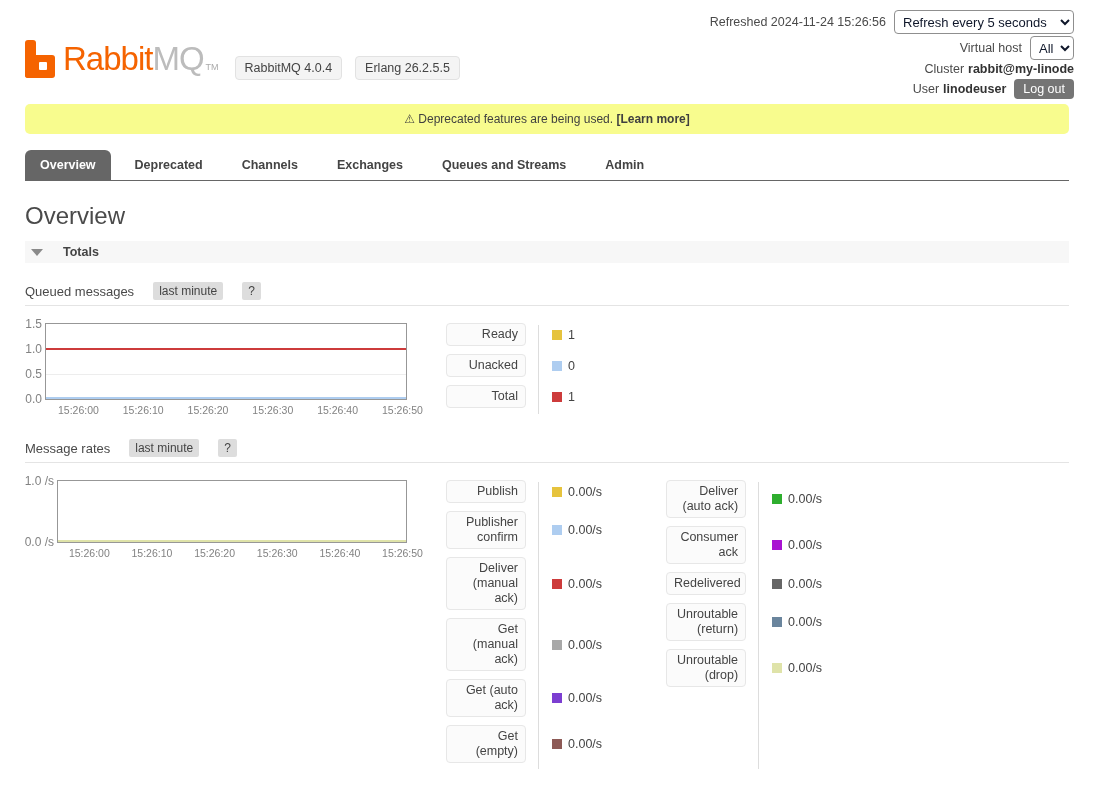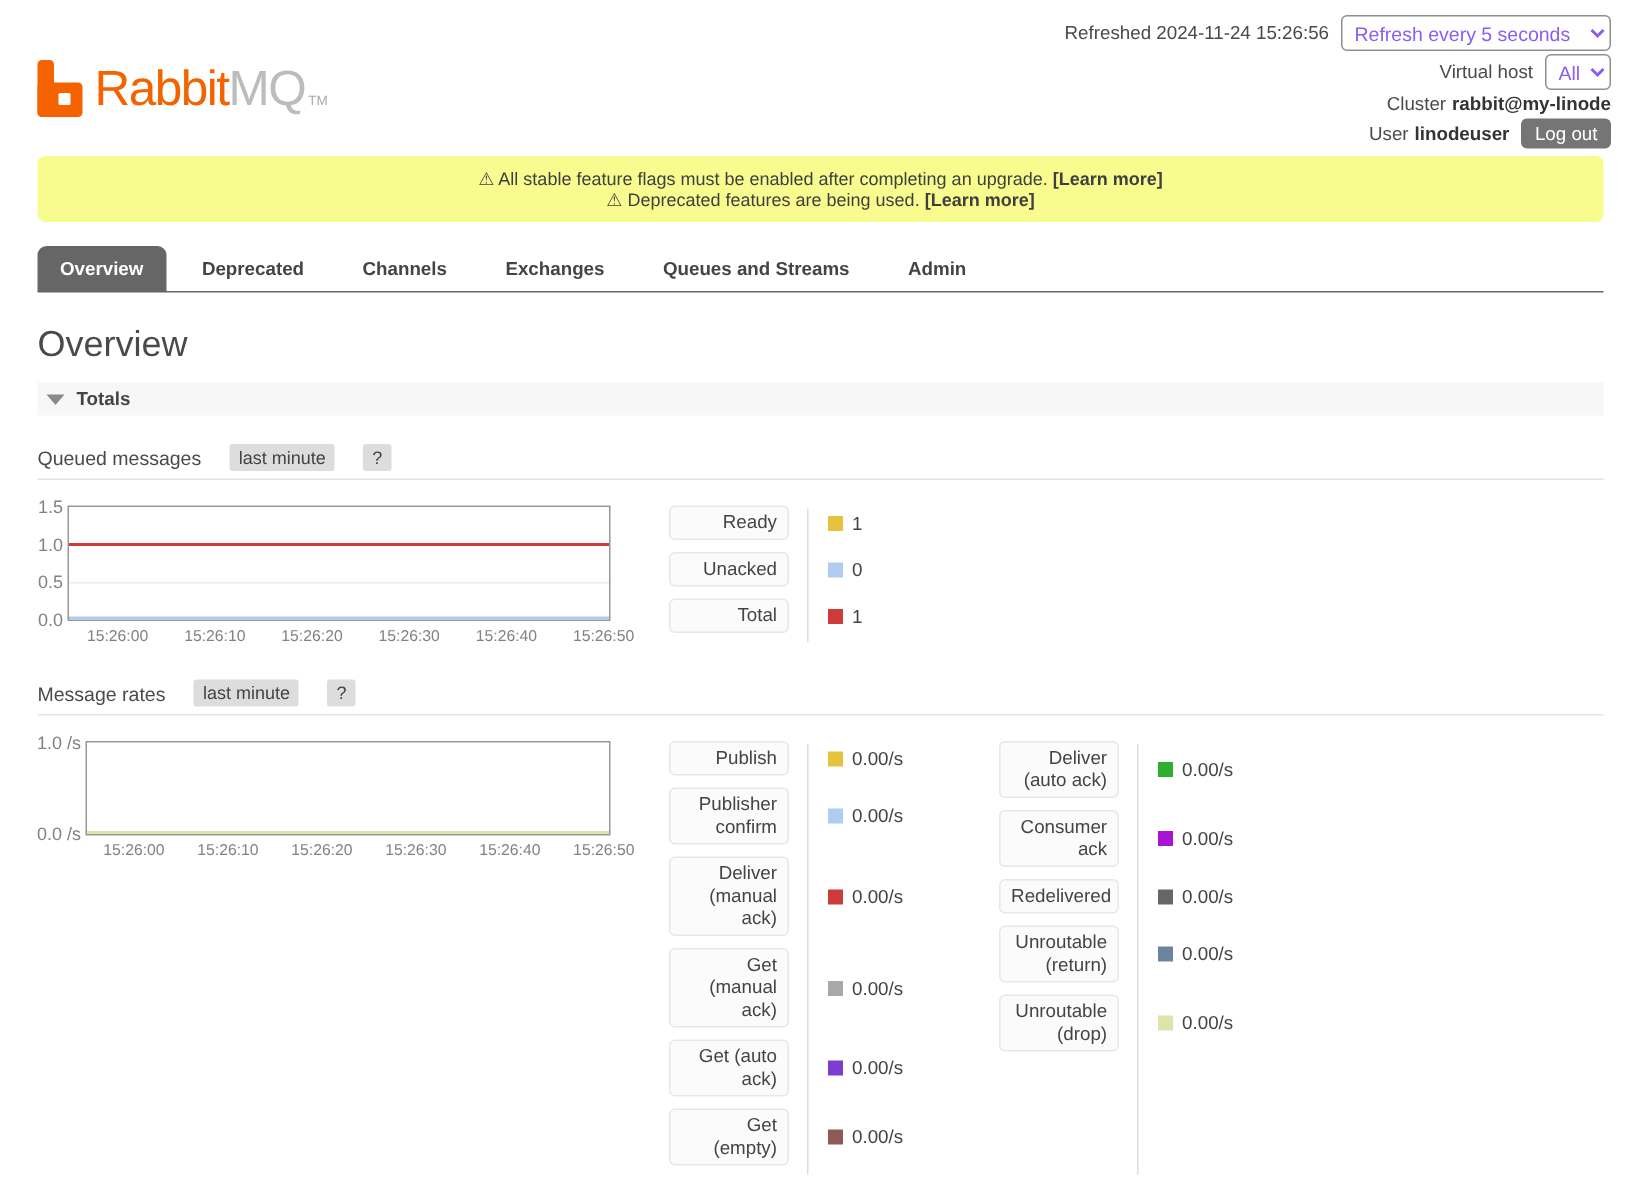--- a/index.html
+++ b/index.html
@@ -17,41 +17,41 @@
   .logo-icon .notch { position:absolute; left:14px; bottom:8px; width:8px; height:8px; background:#fff; border-radius:1px; }
   .logo-rabbit { font-size:33px; color:#f56300; letter-spacing:-1px; }
   .logo-mq { font-size:33px; color:#bcbcbc; letter-spacing:-1px; }
   .logo-tm { font-size:9px; color:#aaa; align-self:flex-end; margin:0 0 6px 2px; }
   .badges { display:flex; gap:13px; margin:26px 0 0 16px; }
   .badge-pill { background:#f4f4f4; border:1px solid #e2e2e2; border-radius:4px; padding:4px 9px; font-size:12.5px; color:#444; white-space:nowrap; }
 
   .header-right { display:flex; flex-direction:column; align-items:flex-end; gap:2px; font-size:12.5px; color:#4a4a4a; }
   .hrow { display:flex; align-items:center; gap:8px; height:24px; }
   .hrow b { color:#333; }
-  select { font-family:"Liberation Sans",sans-serif; font-size:13px; color:#8b5cf6;
+  select { font-family:"Liberation Sans",sans-serif; font-size:13px; color:#0f172a;
     border:1px solid #8f8f8f; border-radius:4px; background:#fff; padding:2px 4px; height:24px; }
   .sel-refresh { width:180px; }
   .sel-vhost { width:44px; }
   .logout-btn { background:#757575; color:#fff; border:none; border-radius:4px;
     padding:3px 9px; font-size:12.5px; font-family:"Liberation Sans",sans-serif; cursor:pointer; }
 
   
   .banner { margin:4px 25px 16px 25px; background:#f8fc8e; border-radius:5px;
     padding:8px 10px; text-align:center; font-size:12px; line-height:14px; color:#3f3f3f; }
   .banner a { color:#3f3f3f; font-weight:bold; text-decoration:none; cursor:pointer; }
 
   
   .tabs { margin:0 25px; display:flex; border-bottom:1px solid #666; align-items:flex-end; }
   .tab { padding:8px 15px; font-size:12.5px; font-weight:bold; color:#444; cursor:pointer; margin-right:9px; white-space:nowrap; }
   .tab.selected { background:#666; color:#fff; border-radius:6px 6px 0 0; }
 
   
   .main { padding:0 25px; }
   h1 { font-size:24px; font-weight:400; color:#4a4a4a; margin:21px 0 11px 0; }
-  .totals-bar { background:#f7f7f7; padding:4px 6px; display:flex; align-items:center; gap:8px; margin-bottom:19px; cursor:pointer; }
+  .totals-bar { background:#f7f7f7; padding:4px 6px; display:flex; align-items:center; gap:20px; margin-bottom:19px; cursor:pointer; }
   .tri-down { width:0; height:0; border-left:6px solid transparent; border-right:6px solid transparent; border-top:7px solid #8a8a8a; }
   .totals-label { font-size:12.5px; font-weight:bold; color:#444; }
 
   .section-label { display:flex; align-items:center; gap:7px; font-size:13px; color:#4a4a4a;
     padding-bottom:5px; border-bottom:1px solid #e4e4e4; }
   .mode-badge, .help-badge { background:#ddd; color:#444; font-size:12px; padding:2px 6px; border-radius:2px; cursor:pointer;margin-left:12px; }
 
   
   .chart-row { display:flex; margin-top:17px; }
   .chart-wrap { position:relative; }
@@ -91,20 +91,24 @@
       <div class="logo">
         <div class="logo-icon">
           <div class="bar"></div>
             <div class="block"></div>
             <div class="notch"></div>
         </div>
         <span class="logo-rabbit">Rabbit</span>
           <span class="logo-mq">MQ</span>
         <span class="logo-tm">TM</span>
       </div>
+      <div class="badges">
+        <span class="badge-pill">RabbitMQ 4.0.4</span>
+        <span class="badge-pill">Erlang 26.2.5.5</span>
+      </div>
     </div>
 
     <div class="header-right">
       <div class="hrow">
         <span>Refreshed 2024-11-24 15:26:56</span>
         <select class="sel-refresh">
           <option>Refresh every 5 seconds</option>
         </select>
       </div>
       <div class="hrow">
@@ -119,24 +123,20 @@
       </div>
       <div class="hrow">
         <span>User</span>
         <b style="margin-left:-4px;">linodeuser</b>
         <button class="logout-btn">Log out</button>
       </div>
     </div>
   </div>
 
   <div class="banner">
-    <div>
-      <span>⚠ All stable feature flags must be enabled after completing an upgrade.</span>
-      <a>[Learn more]</a>
-    </div>
     <div>
       <span>⚠ Deprecated features are being used.</span>
       <a>[Learn more]</a>
     </div>
   </div>
 
   <div class="tabs">
     <div class="tab selected">Overview</div>
     <div class="tab">Deprecated</div>
     <div class="tab">Channels</div>

